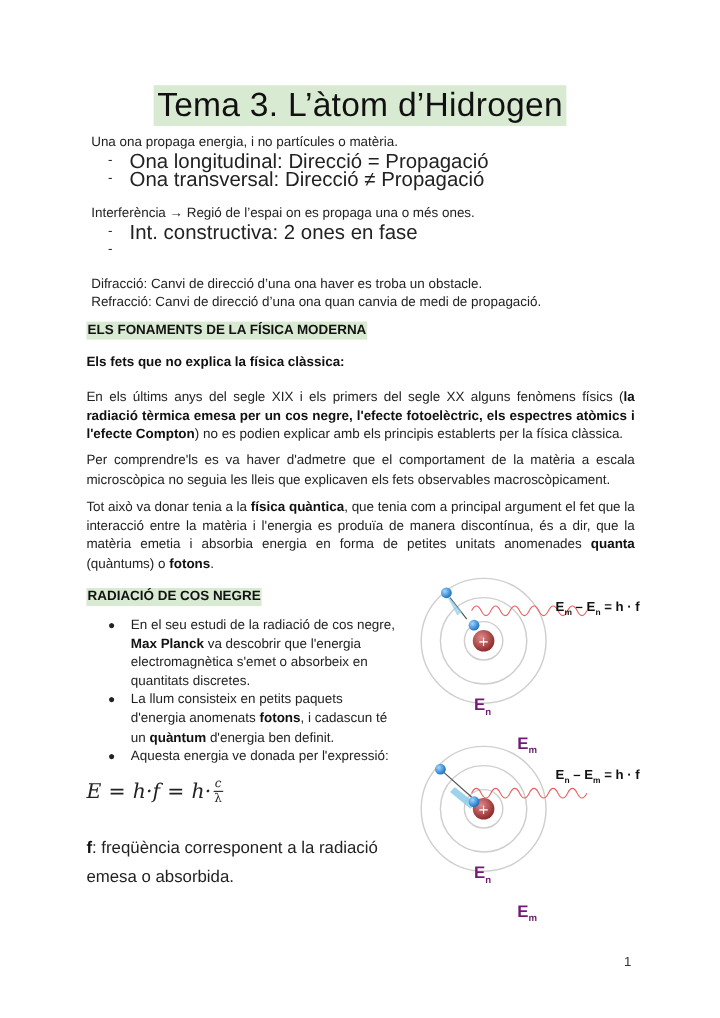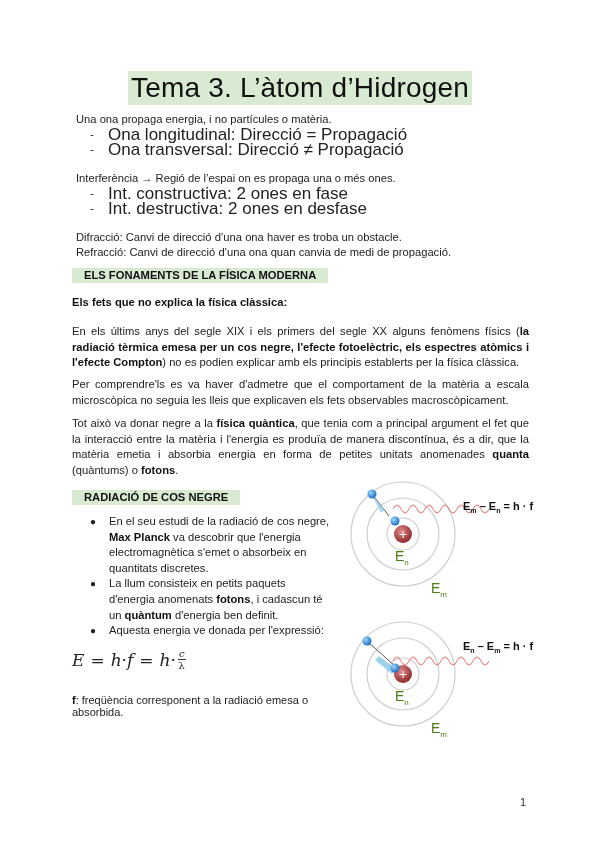--- a/index.html
+++ b/index.html
@@ -7,44 +7,44 @@
   body { font-family: "Liberation Sans", sans-serif; color: #111; position: relative; }
   .page { position: absolute; left: 0; top: 0; width: 600px; height: 848px; }
 
   .title-wrap { position: absolute; top: 71px; left: 0; width: 600px; text-align: center; }
   .title { display: inline-block; background: #d9ead3; font-size: 28px; line-height: 34px; padding: 0 3px; color: #111; font-weight: normal; letter-spacing: 0.2px; }
 
   .txt { position: absolute; left: 76px; font-size: 11.2px; line-height: 15px; color: #222; }
   .dash { position: absolute; left: 90px; font-size: 11.2px; line-height: 15px; color: #222; }
   .dash-text { position: absolute; left: 108px; font-size: 17px; line-height: 15px; color: #222; }
 
-  .section-head { position: absolute; left: 72px; font-size: 11.2px; line-height: 15px; font-weight: bold; background: #d9ead3; padding: 0 12px; color: #111; }
+  .section-head { position: absolute; left: 72px; font-size: 11.2px; line-height: 15px; font-weight: bold; background: #d9ead3; padding: 0 1px; color: #111; }
   .subhead { position: absolute; left: 72px; font-size: 11.2px; font-weight: bold; color: #111; }
 
   .para { position: absolute; left: 72px; width: 457px; font-size: 11.2px; line-height: 15.6px; text-align: justify; color: #222; }
   .para b { color: #111; }
 
   .bullets { position: absolute; left: 72px; top: 514px; width: 258px; font-size: 11.2px; line-height: 15.6px; color: #222; }
   .bullet { position: relative; padding-left: 37px; }
   .bullet .dot { position: absolute; left: 18px; top: 0; font-size: 10px; }
   .bullet b { color: #111; }
 
   .formula { position: absolute; left: 72px; top: 648px; font-family: "DejaVu Serif", serif; font-style: italic; font-size: 17px; color: #222; display: flex; align-items: center; }
   .formula .frac { display: inline-flex; flex-direction: column; align-items: center; font-size: 10px; line-height: 11px; margin-left: 2px; }
   .formula .frac .num { border-bottom: 0.8px solid #333; padding: 0 1px; }
   .formula span.sp { margin: 0 6px; font-style: normal; }
 
-  .def { position: absolute; left: 72px; width: 260px; font-size: 11px; line-height: 12px; color: #222; }
+  .def { position: absolute; left: 72px; width: 260px; font-size: 14px; line-height: 24px; color: #222; }
   .def b { color: #111; }
 
   .diagram { position: absolute; left: 335px; width: 225px; height: 130px; }
   .diagram svg { position: absolute; left: 0; top: 0; }
   .eq-label { position: absolute; font-size: 11px; font-weight: bold; color: #111; white-space: nowrap; }
   .eq-label sub { font-size: 7px; font-weight: bold; }
-  .e-label { position: absolute; font-size: 14px; font-weight: normal; color: #4d7c0f; }
+  .e-label { position: absolute; font-size: 14px; font-weight: bold; color: #701a75; margin-top: 31px; }
   .e-label sub { font-size: 8px; }
 
   .page-number { position: absolute; left: 520px; top: 796px; font-size: 11px; color: #333; }
 </style>
 </head>
 <body>
 
 <div class="page">
 
   <div class="title-wrap">
@@ -54,36 +54,35 @@
   <div class="txt" style="top:112px">Una ona propaga energia, i no partícules o matèria.</div>
   <div class="dash" style="top:127px">-</div>
   <div class="dash-text" style="top:127px">Ona longitudinal: Direcció = Propagació</div>
   <div class="dash" style="top:142px">-</div>
   <div class="dash-text" style="top:142px">Ona transversal: Direcció ≠ Propagació</div>
 
   <div class="txt" style="top:171px">Interferència → Regió de l’espai on es propaga una o més ones.</div>
   <div class="dash" style="top:186px">-</div>
   <div class="dash-text" style="top:186px">Int. constructiva: 2 ones en fase</div>
   <div class="dash" style="top:201px">-</div>
-  <div class="dash-text" style="top:201px">Int. destructiva: 2 ones en desfase</div>
 
   <div class="txt" style="top:230px">Difracció: Canvi de direcció d’una ona haver es troba un obstacle.</div>
   <div class="txt" style="top:245px">Refracció: Canvi de direcció d’una ona quan canvia de medi de propagació.</div>
 
   <div class="section-head" style="top:268px">ELS FONAMENTS DE LA FÍSICA MODERNA</div>
   <div class="subhead" style="top:296px">Els fets que no explica la física clàssica:</div>
 
   <p class="para" style="top:377px">Per comprendre'ls es va haver d'admetre que el comportament de la matèria a escala microscòpica no seguia les lleis que explicaven els fets observables macroscòpicament.</p>
 
   <p class="para" style="top:324px">
     <span>En els últims anys del segle XIX i els primers del segle XX alguns fenòmens físics (</span><b>la radiació tèrmica emesa per un cos negre, l'efecte fotoelèctric, els espectres atòmics i l'efecte Compton</b><span>) no es podien explicar amb els principis establerts per la física clàssica.</span>
   </p>
 
   <p class="para" style="top:416px">
-    <span>Tot això va donar negre a la </span><b>física quàntica</b><span>, que tenia com a principal argument el fet que la interacció entre la matèria i l'energia es produïa de manera discontínua, és a dir, que la matèria emetia i absorbia energia en forma de petites unitats anomenades </span><b>quanta</b><span> (quàntums) o </span><b>fotons</b><span>.</span>
+    <span>Tot això va donar tenia a la </span><b>física quàntica</b><span>, que tenia com a principal argument el fet que la interacció entre la matèria i l'energia es produïa de manera discontínua, és a dir, que la matèria emetia i absorbia energia en forma de petites unitats anomenades </span><b>quanta</b><span> (quàntums) o </span><b>fotons</b><span>.</span>
   </p>
 
   <div class="section-head" style="top:490px">RADIACIÓ DE COS NEGRE</div>
 
   <div class="bullets">
     <div class="bullet">
       <span class="dot">●</span>
       <span>En el seu estudi de la radiació de cos negre, </span><b>Max Planck</b><span> va descobrir que l'energia electromagnètica s'emet o absorbeix en quantitats discretes.</span>
     </div>
     <div class="bullet">

